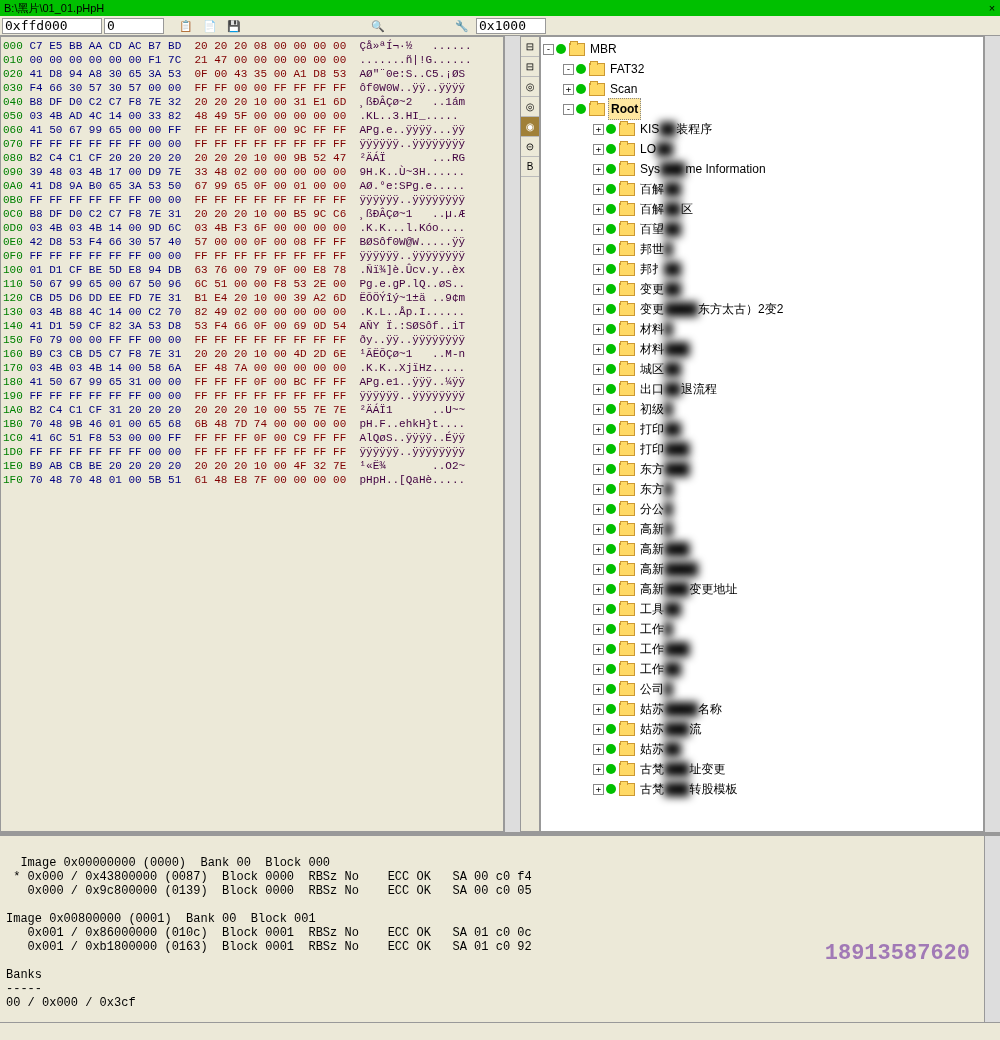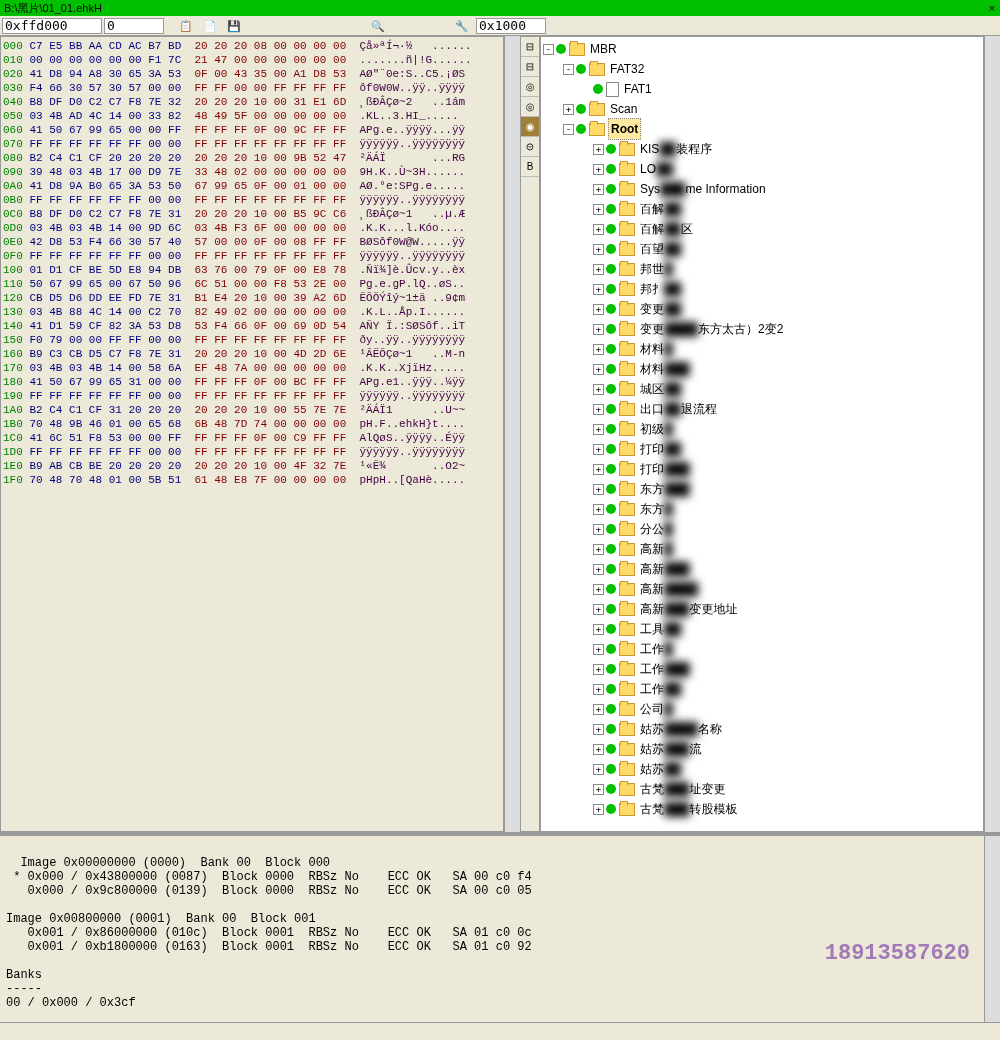--- a/index.html
+++ b/index.html
@@ -36,21 +36,21 @@
 .watermark { position:absolute; right:30px; top:55px; font-size:22px; color:#c040c0; opacity:0.6; font-weight:bold; text-align:center; }
 .watermark .ph { color:#7030a0; }
 .bscroll { position:absolute; right:0; top:0; bottom:0; width:16px; background:#ddd; border-left:1px solid #999; }
 .statusbar { height:16px; background:#ece9d8; border-top:1px solid #999; }
 .sp { display:inline-block; width:10px; }
 </style>
 </head>
 <body>
 
 <div class="titlebar">
-  <span>B:\黑片\01_01.ehkH</span>
+  <span>B:\黑片\01_01.pHpH</span>
   <span class="close">×</span>
 </div>
 
 <div class="toolbar">
   <input class="addr" value="0xffd000" style="">
   <input class="addr" style="width: 60px;" value="0">
   <span class="sp"></span>
   <span class="icon tbtn">📋</span>
   <span class="icon tbtn">📄</span>
   <span class="icon tbtn">💾</span>
@@ -112,25 +112,20 @@
         <span class="dot"></span>
         <span class="fld"></span>
         <span class="tlabel">MBR</span>
       </div>
       <div class="tn" style="padding-left:20px">
         <span class="exp">-</span>
         <span class="dot"></span>
         <span class="fld"></span>
         <span class="tlabel">FAT32</span>
       </div>
-      <div class="tn" style="padding-left:50px">
-        <span class="dot"></span>
-        <span class="fil"></span>
-        <span class="tlabel">FAT1</span>
-      </div>
       <div class="tn" style="padding-left:20px">
         <span class="exp">+</span>
         <span class="dot"></span>
         <span class="fld"></span>
         <span class="tlabel">Scan</span>
       </div>
       <div class="tn sel" style="padding-left:20px">
         <span class="exp">-</span>
         <span class="dot"></span>
         <span class="fld"></span>

